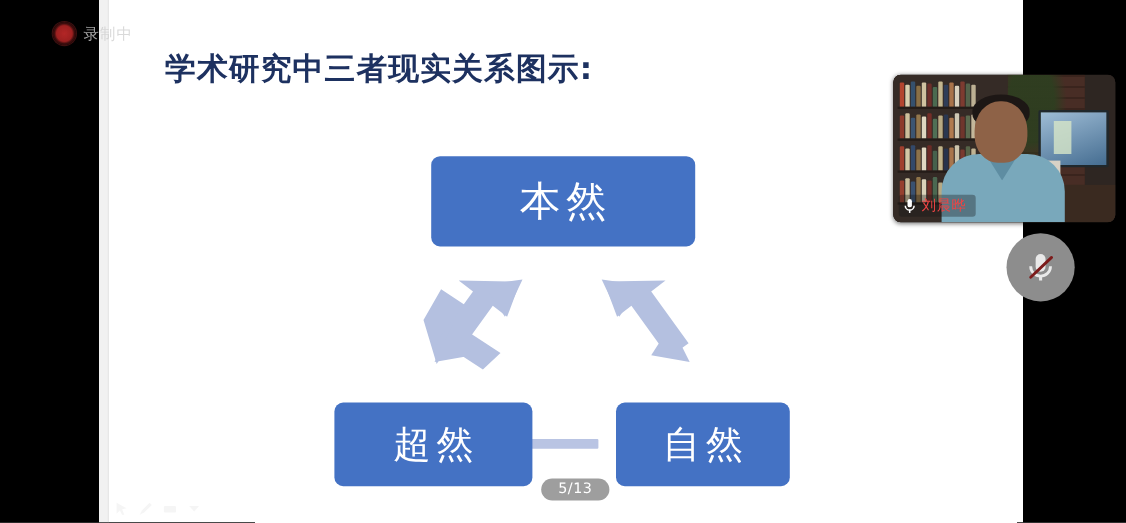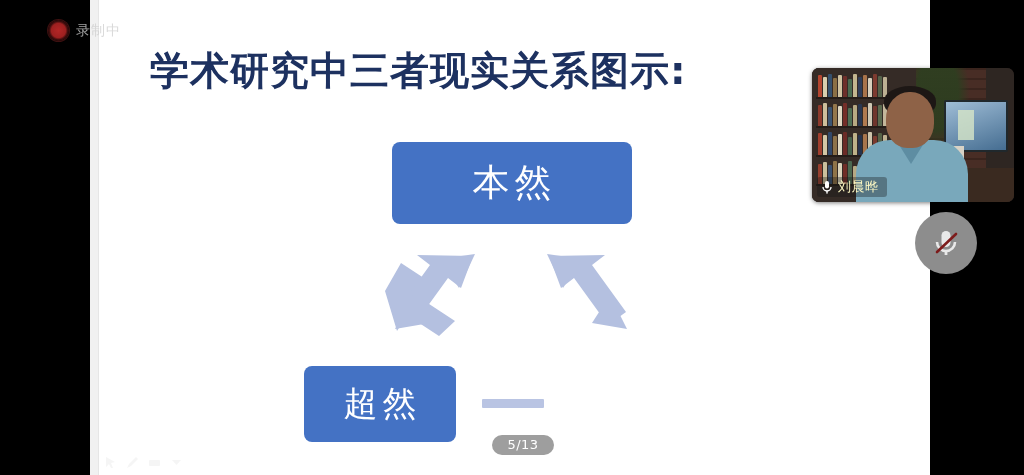--- a/index.html
+++ b/index.html
@@ -72,21 +72,21 @@
     left: 0; top: 0;
     width: 8px; height: 475px;
     background: #f1f1f1;
     border-right: 1px solid #e6e6e6;
   }
 
   .slide-title {
     position: absolute;
     left: 60px;
     top: 44px;
-    font-size: 39px;
+    font-size: 28px;
     font-weight: bold;
     color: #1d3160;
     letter-spacing: 1px;
     white-space: nowrap;
   }
 
   
   .diagram {
     position: absolute;
     left: 0; top: 16px;
@@ -99,21 +99,21 @@
     color: #ffffff;
     display: flex;
     align-items: center;
     justify-content: center;
     font-size: 37px;
     letter-spacing: 5px;
     text-indent: 5px;
     font-weight: 400;
   }
   .node-top    { left: 302px; top: 126px; width: 240px; height: 82px; }
-  .node-left   { left: 214px; top: 350px; width: 152px; height: 76px; font-size: 34px; }
+  .node-left   { left: 214px; top: 350px; width: 180px; height: 76px; font-size: 34px; }
   .node-right  { left: 470px; top: 350px; width: 158px; height: 76px; font-size: 34px; }
 
   .link-bar {
     position: absolute;
     left: 392px;
     top: 383px;
     width: 62px;
     height: 9px;
     background: #b9c4e3;
     border-radius: 1px;
@@ -257,21 +257,21 @@
     position: absolute;
     left: 5px;
     bottom: 5px;
     height: 20px;
     display: flex;
     align-items: center;
     gap: 5px;
     padding: 0 8px 0 4px;
     border-radius: 3px;
     background: rgba(20,20,20,.34);
-    color: #fef9c3;
+    color: #ef4444;
     font-size: 13px;
     letter-spacing: .5px;
     z-index: 3;
   }
   .mic-on { width: 12px; height: 15px; display: block; }
 
   
   .mute-btn {
     position: absolute;
     left: 915px;
@@ -333,20 +333,23 @@
       <div class="node node-top">
         <span>本然</span>
       </div>
 
       <div class="link-bar"></div>
 
       <div class="node node-left">
         <span>超然</span>
       </div>
 
+      <div class="node node-right">
+        <span>自然</span>
+      </div>
     </div>
 
     <div class="page-pill">5/13</div>
 
     <div class="slide-toolbar">
       <span class="tool">
         <svg width="13" height="13" viewBox="0 0 13 13">
             <path d="M2 1 L11 6 L7 7 L9 12 L7 12 L5 8 L2 11 Z" fill="#555"></path>
           </svg>
       </span>

